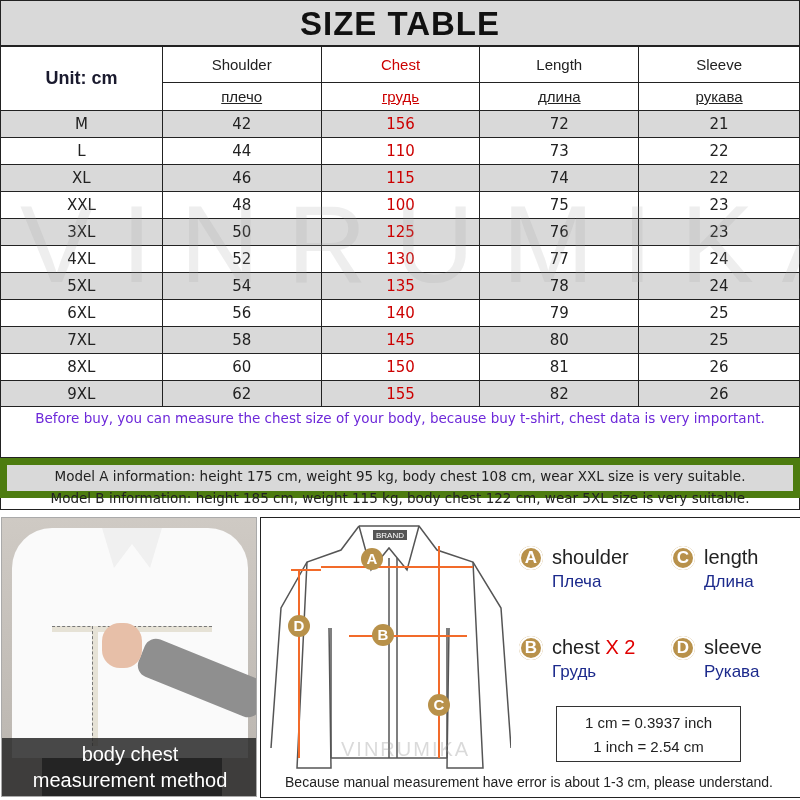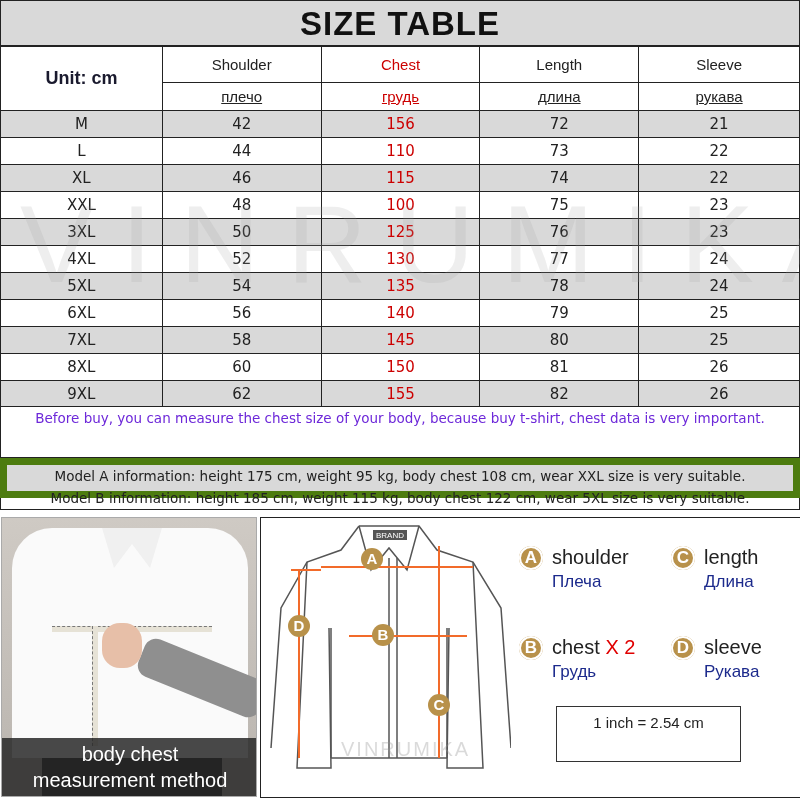--- a/index.html
+++ b/index.html
@@ -222,15 +222,17 @@
   </div>
   <div class="legend-item" style="left:410px;top:116px">
     <div class="badge">D</div>
     <div>
       <div class="lg-en">sleeve</div>
       <div class="lg-ru">Рукава</div>
     </div>
   </div>
 
   <div class="conv">
+    <div>1 cm = 0.3937 inch</div>
     <div>1 inch = 2.54 cm</div>
   </div>
+  <div class="footnote">Because manual measurement have error is about 1-3 cm, please understand.</div>
 </div>
 
 </body></html>

